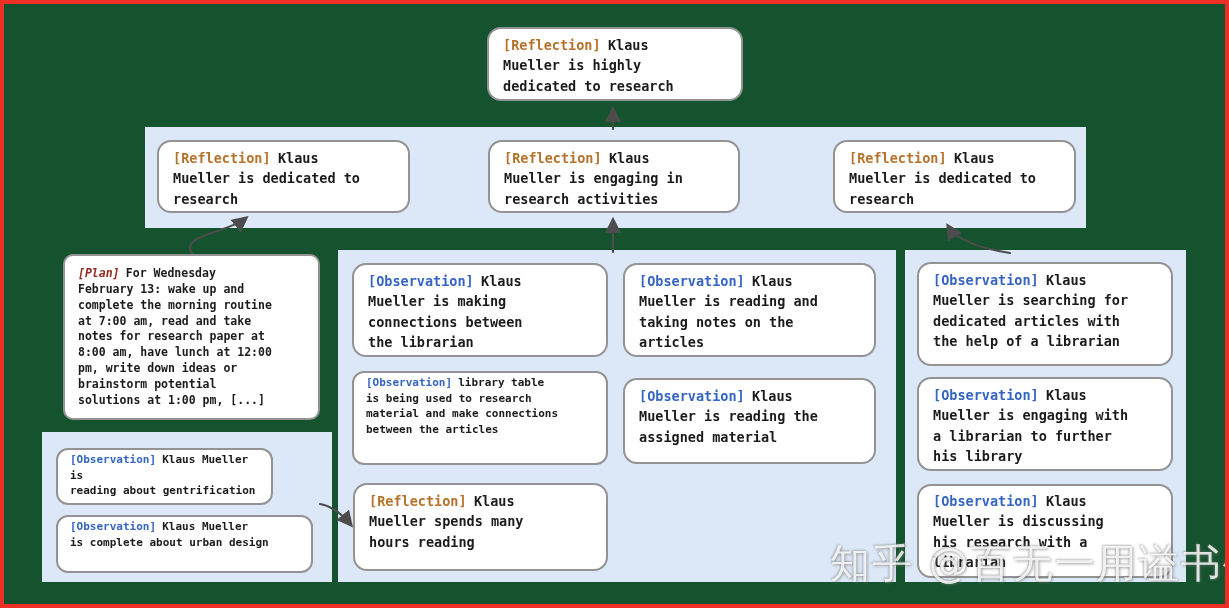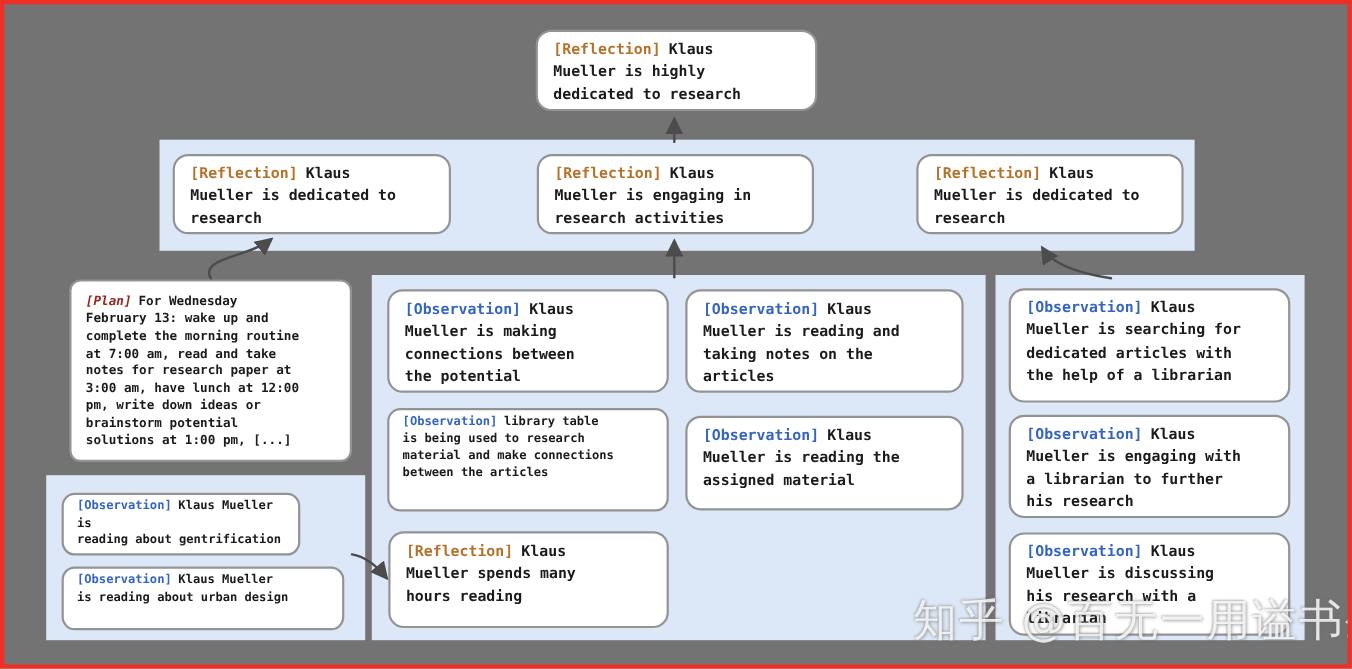--- a/index.html
+++ b/index.html
@@ -1,17 +1,17 @@
 <!DOCTYPE html>
 <html><head>
 <meta charset="utf-8">
 <style>
   html,body { margin:0; padding:0; background:#ffffff; }
   .canvas {
-    position:relative; width:1229px; height:608px; background:#737373;
+    position:relative; width:1229px; height:608px; background:#14532d;
     border:4px solid #ee2f26; box-sizing:border-box; overflow:hidden;
     font-family:"DejaVu Sans Mono", monospace;
   }
   .band { position:absolute; background:#dce8f7; }
   .node {
     position:absolute; background:#ffffff; border:2px solid #939393;
     border-radius:14px; color:#1b1b1b; font-weight:bold; box-sizing:border-box;
   }
   .node.lg   { padding:6px 14px;  font-size:13.5px; line-height:1.5;  }
   .node.sm   { padding:2px 12px; font-size:11px;   line-height:1.42; border-radius:12px; }
@@ -67,34 +67,34 @@
 research activities</span></div>
   <div class="node lg" style="left:829px;top:136px;width:243px;height:73px"><span class="tag refl">[Reflection]</span><span class="txt">Klaus
 Mueller is dedicated to
 research</span></div>
 
   <div class="node planbox" style="left:59px;top:250px;width:257px;height:166px"><span class="tag plan">[Plan]</span><span class="txt">For Wednesday
 February 13: wake up and
 complete the morning routine
 at 7:00 am, read and take
 notes for research paper at
-3:00 am, have lunch at 12:00
+8:00 am, have lunch at 12:00
 pm, write down ideas or
 brainstorm potential
 solutions at 1:00 pm, [...]</span></div>
 
   <div class="node sm" style="left:52px;top:444px;width:217px;height:57px"><span class="tag obs">[Observation]</span><span class="txt">Klaus Mueller is
 reading about gentrification</span></div>
   <div class="node sm" style="left:52px;top:511px;width:257px;height:58px"><span class="tag obs">[Observation]</span><span class="txt">Klaus Mueller
-is reading about urban design</span></div>
+is complete about urban design</span></div>
 
   <div class="node lg" style="left:348px;top:259px;width:256px;height:94px"><span class="tag obs">[Observation]</span><span class="txt">Klaus
 Mueller is making
 connections between
-the potential</span></div>
+the librarian</span></div>
   <div class="node sm" style="left:348px;top:367px;width:256px;height:94px"><span class="tag obs">[Observation]</span><span class="txt">library table
 is being used to research
 material and make connections
 between the articles</span></div>
   <div class="node lg" style="left:349px;top:479px;width:255px;height:88px"><span class="tag refl">[Reflection]</span><span class="txt">Klaus
 Mueller spends many
 hours reading</span></div>
 
   <div class="node lg" style="left:619px;top:259px;width:253px;height:94px"><span class="tag obs">[Observation]</span><span class="txt">Klaus
 Mueller is reading and
@@ -104,21 +104,21 @@
 Mueller is reading the
 assigned material</span></div>
 
   <div class="node lg" style="left:913px;top:258px;width:256px;height:104px"><span class="tag obs">[Observation]</span><span class="txt">Klaus
 Mueller is searching for
 dedicated articles with
 the help of a librarian</span></div>
   <div class="node lg" style="left:913px;top:373px;width:256px;height:94px"><span class="tag obs">[Observation]</span><span class="txt">Klaus
 Mueller is engaging with
 a librarian to further
-his research</span></div>
+his library</span></div>
   <div class="node lg" style="left:913px;top:480px;width:256px;height:94px;padding-top:5px"><span class="tag obs">[Observation]</span><span class="txt">Klaus
 Mueller is discussing
 his research with a
 librarian</span></div>
 
   <div class="watermark">知乎 @百无一用谥书生</div>
 
 </div>
 
 </body></html>

